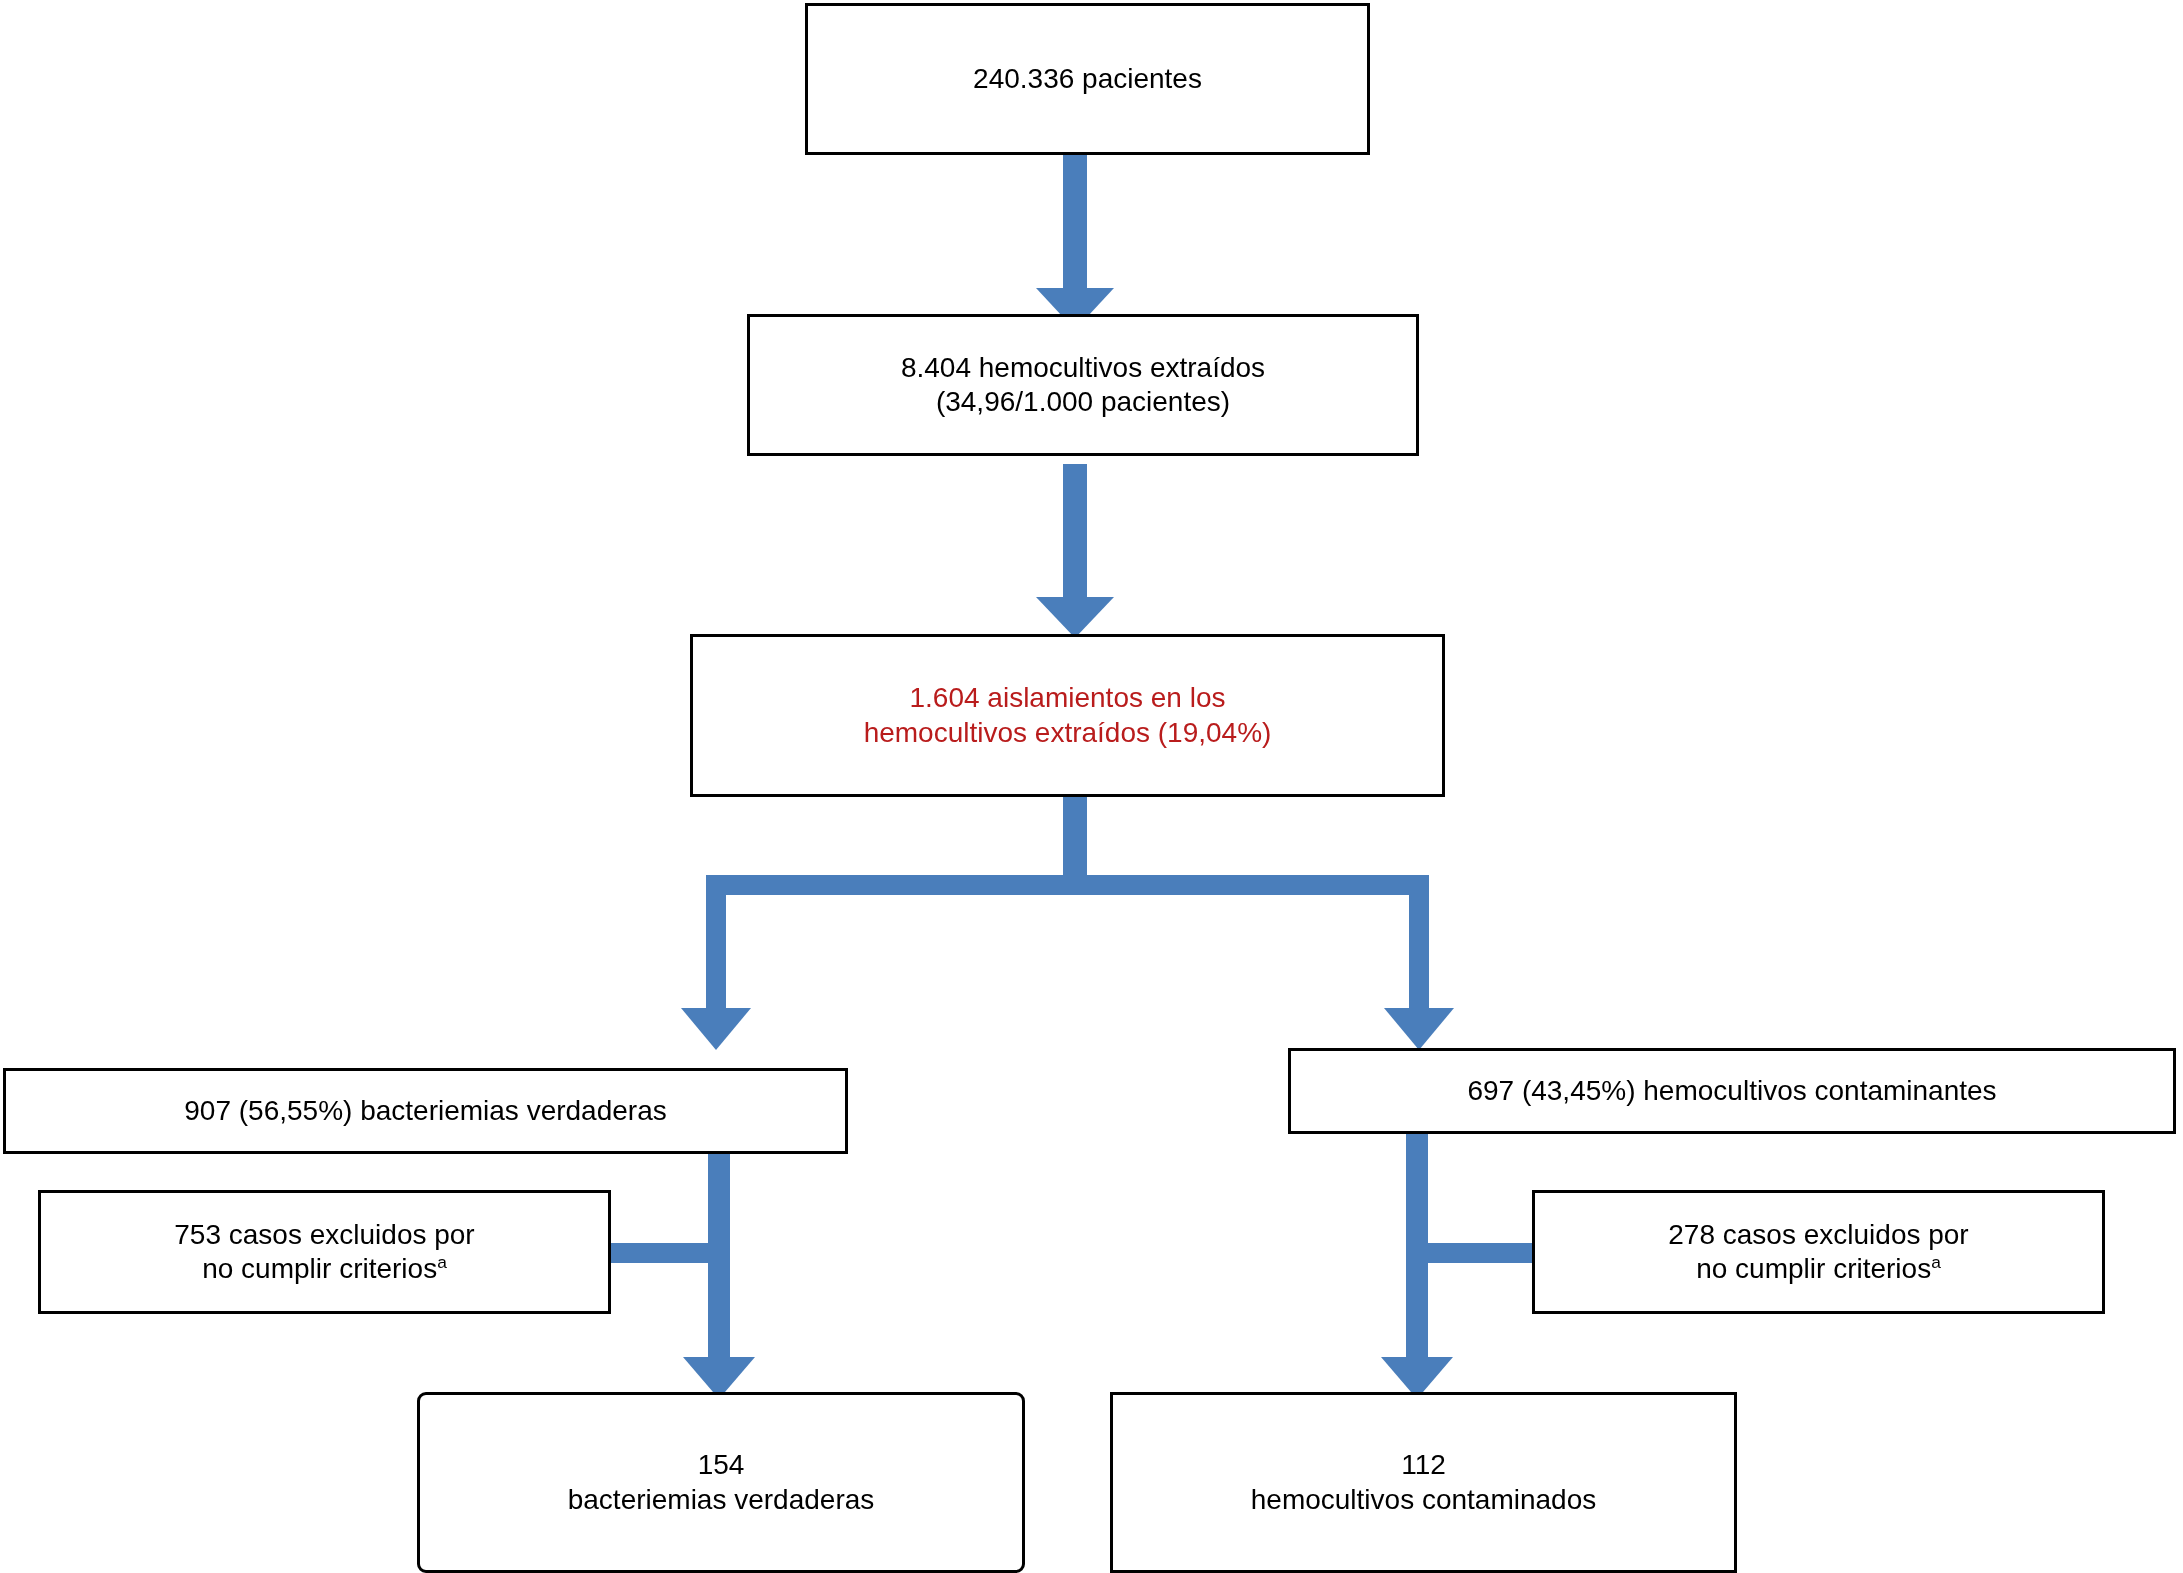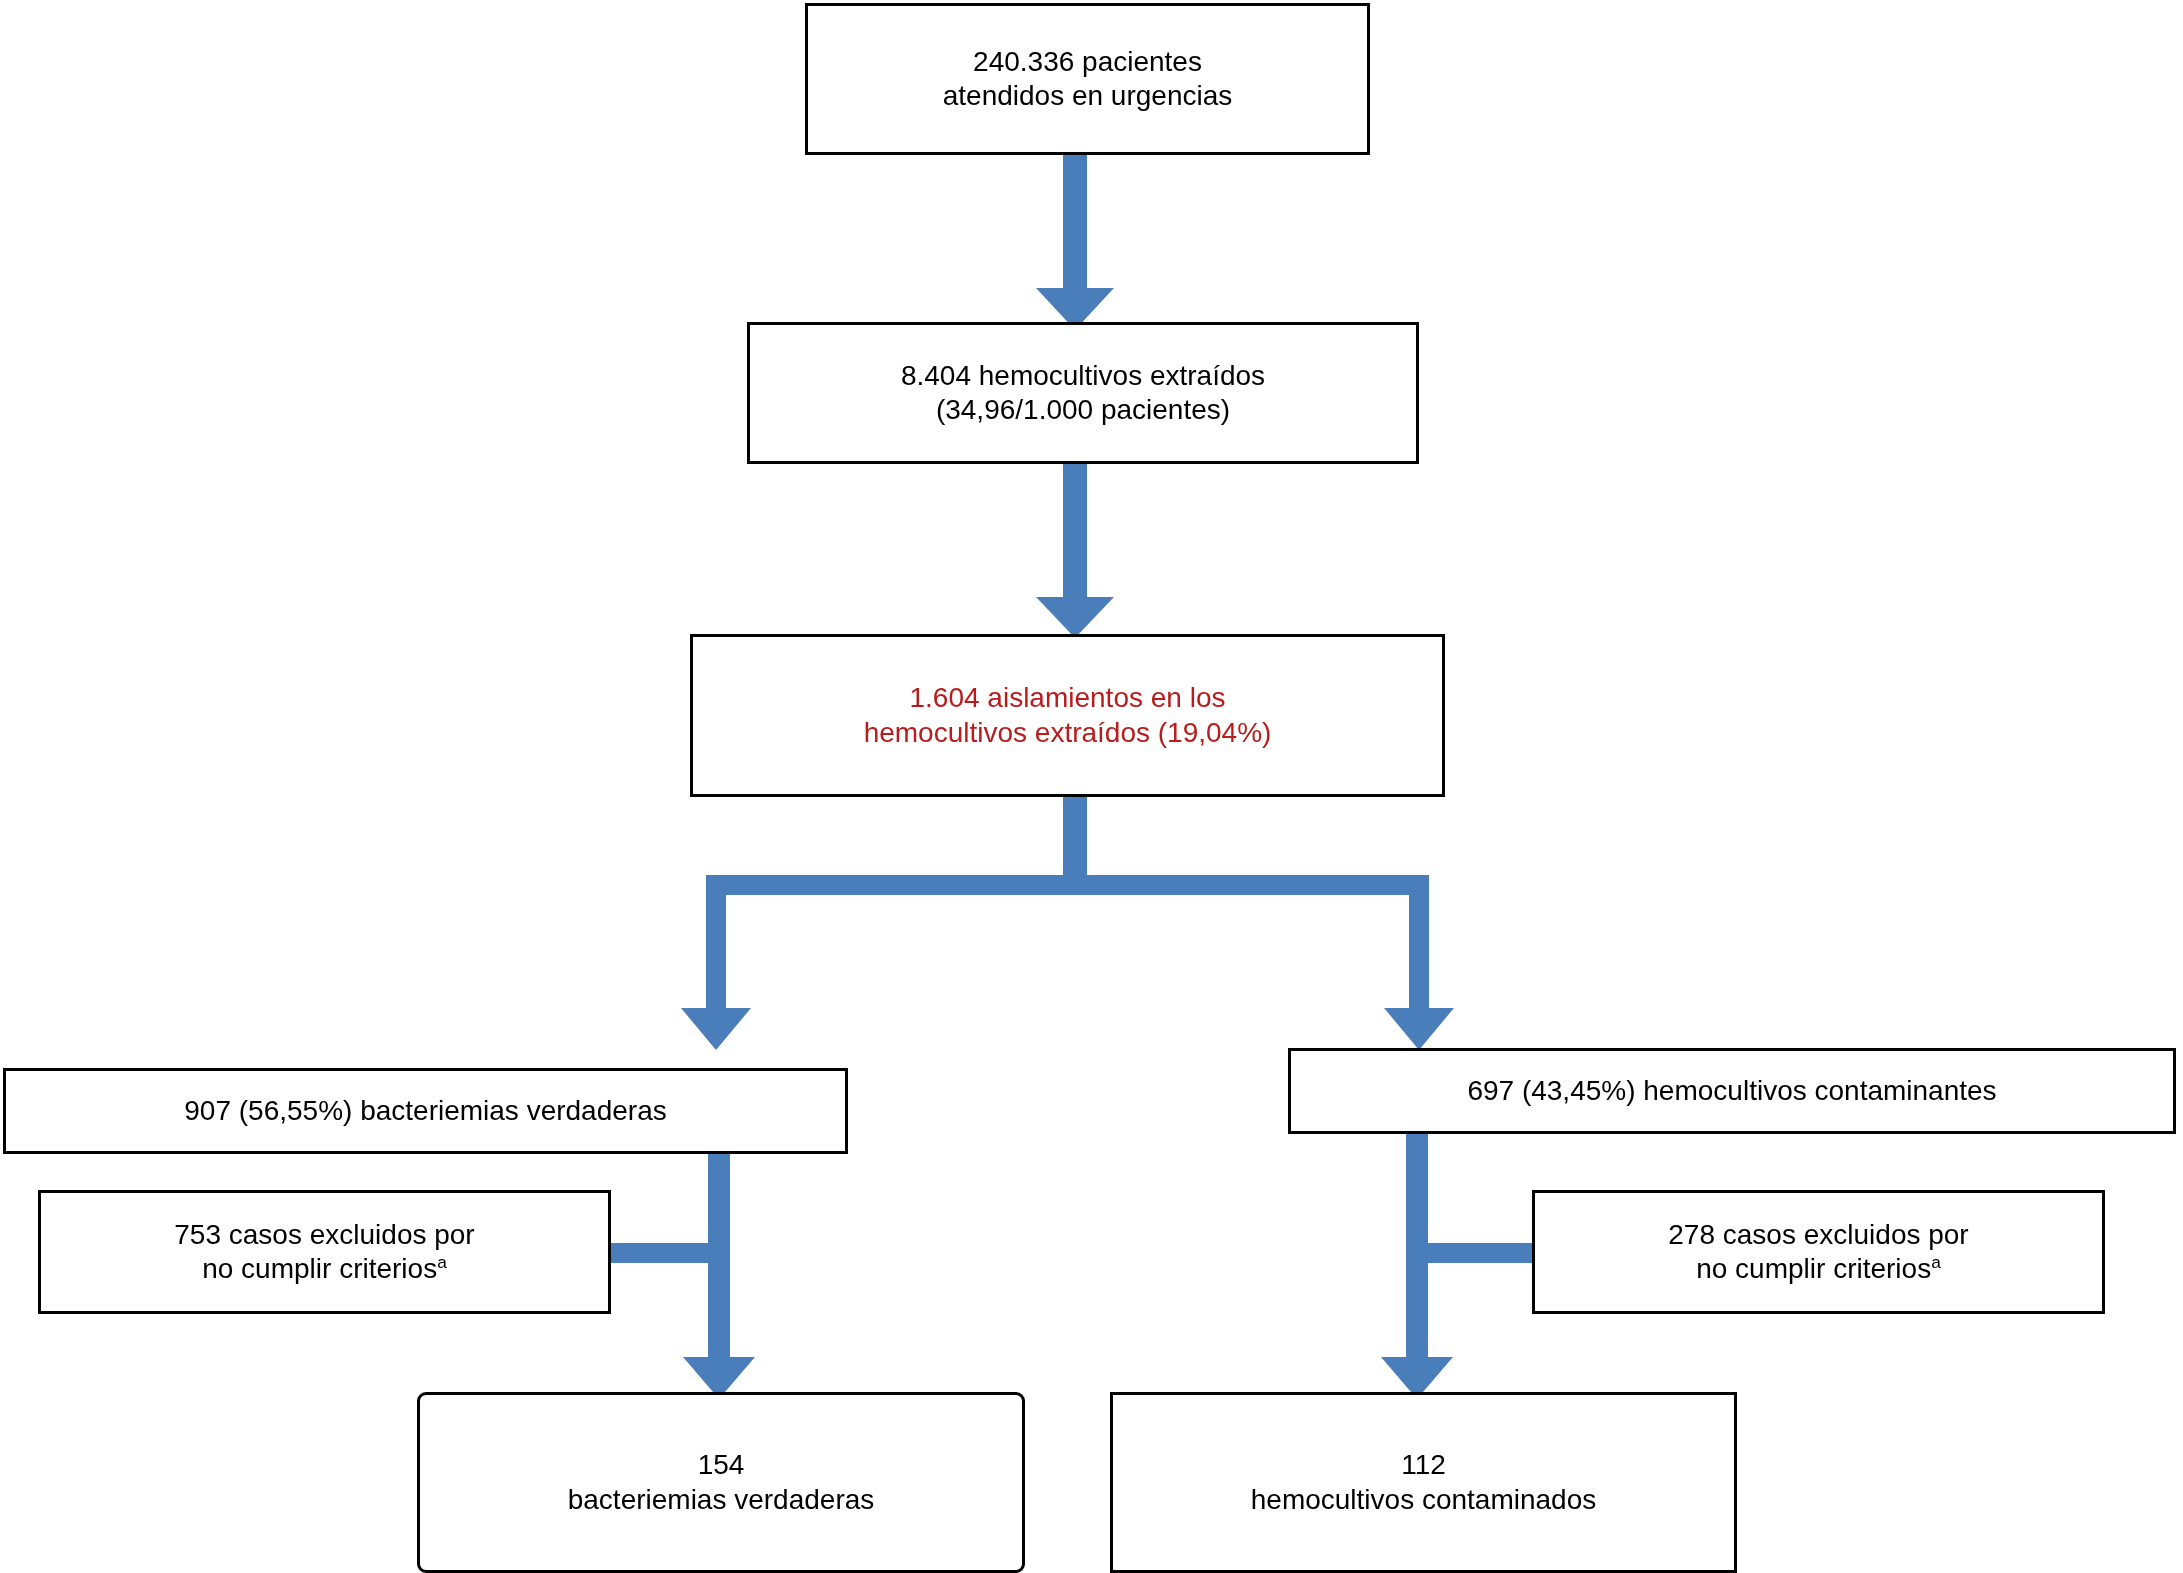--- a/index.html
+++ b/index.html
@@ -93,24 +93,23 @@
 
     <g>
       <rect x="1406" y="1133" width="22" height="240" fill="#4a7ebb"></rect>
       <polygon points="1381,1357 1453,1357 1417,1399" fill="#4a7ebb"></polygon>
       <rect x="1424" y="1243" width="278" height="20" fill="#4a7ebb"></rect>
     </g>
   </svg>
 
   <div class="node-box" style="left:805px; top:3px; width:565px; height:152px;">
     <span class="line">240.336 pacientes</span>
-    <span class="line">atendidos en urgencias</span>
   </div>
 
-  <div class="node-box" style="left:747px; top:322px; width:672px; height:142px;">
+  <div class="node-box" style="left:747px; top:314px; width:672px; height:142px;">
     <span class="line">8.404 hemocultivos extraídos</span>
     <span class="line">(34,96/1.000 pacientes)</span>
   </div>
 
   <div class="node-box red-node" style="left:690px; top:634px; width:755px; height:163px;">
     <span class="line">1.604 aislamientos en los</span>
     <span class="line">hemocultivos extraídos (19,04%)</span>
   </div>
 
   <div class="node-box" style="left:3px; top:1068px; width:845px; height:86px;">

